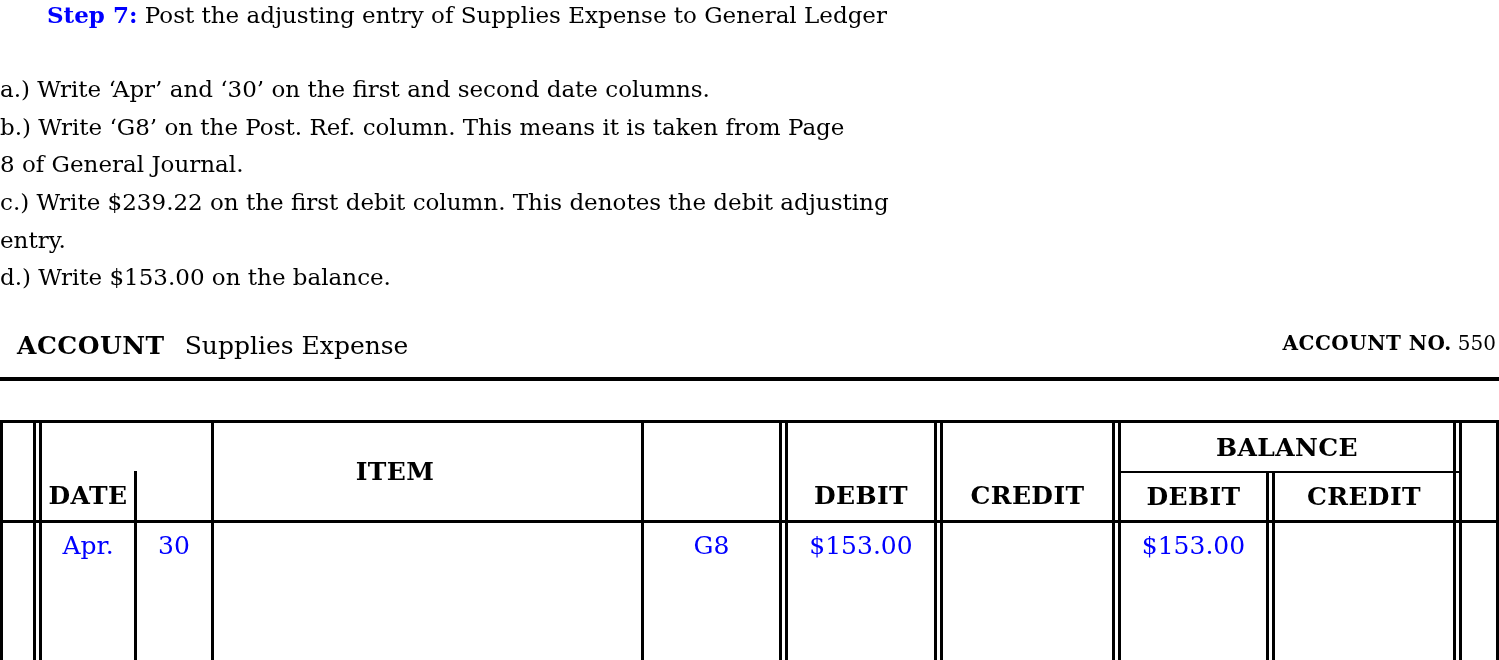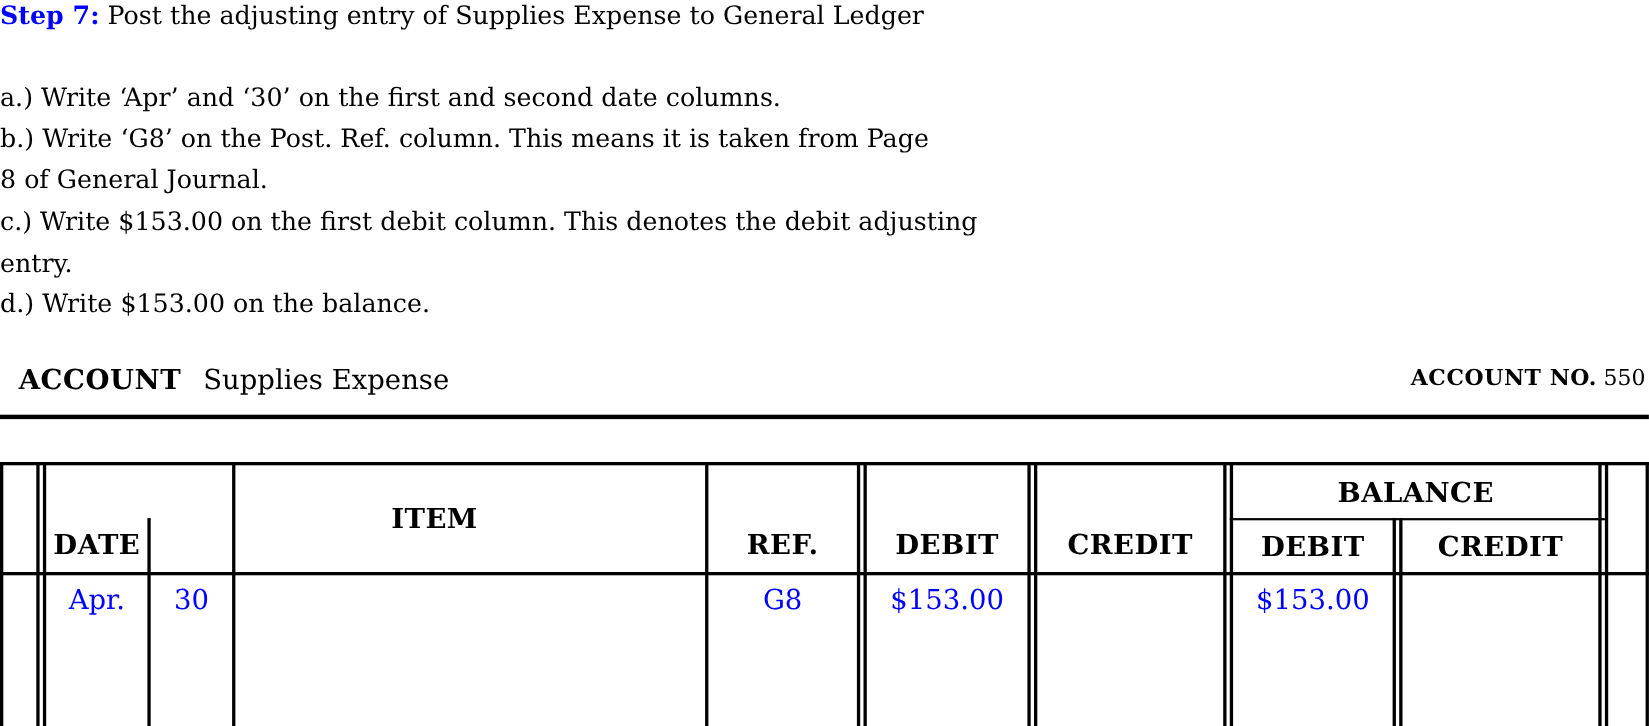--- a/index.html
+++ b/index.html
@@ -24,20 +24,21 @@
   }
   .step-line {
     position: absolute;
     left: 0px;
     top: -4px;
     white-space: nowrap;
   }
   .step-label {
     color: #0000ff;
     font-weight: bold;
+    margin-left: 47px;
   }
   .step-text { color: #000000; }
 
   .para {
     position: absolute;
     left: 0px;
     white-space: nowrap;
   }
   .l-a { top: 71px; }
   .l-b1 { top: 109px; }
@@ -130,21 +131,21 @@
 <div class="instructions">
 
   <div class="step-line">
     <span class="step-label">Step 7:</span>
     <span class="step-text">Post the adjusting entry of Supplies Expense to General Ledger</span>
   </div>
 
   <div class="para l-a">a.)  Write ‘Apr’ and ‘30’ on the first and second date columns.</div>
   <div class="para l-b1">b.)  Write ‘G8’ on the Post. Ref. column.  This means it is taken from Page</div>
   <div class="para l-b2">8 of General Journal.</div>
-  <div class="para l-c1">c.)  Write $153.00 on the first debit column.  This denotes the debit adjusting</div>
+  <div class="para l-c1">c.)  Write $239.22 on the first debit column.  This denotes the debit adjusting</div>
   <div class="para l-c2">entry.</div>
   <div class="para l-d">d.)  Write $153.00 on the balance.</div>
 </div>
 
 <div class="account-row">
   <div class="account-left">
     <span class="bold">ACCOUNT</span><span class="name">Supplies Expense</span>
   </div>
   <div class="account-right">
     <span class="bold">ACCOUNT NO.</span><span class="num">550</span>
@@ -184,21 +185,20 @@
 
   <div class="vline" style="left:1453px;"></div>
   <div class="vline" style="left:1459px;"></div>
 
   <div class="vline" style="left:1496px;"></div>
 
   <div class="cell" style="left:42px;  top:51px; width:92px;  height:49px;">DATE</div>
 
   <div class="cell" style="left:214px; top:3px;  width:362px; height:97px;">ITEM</div>
 
-  <div class="cell" style="left:644px; top:51px; width:135px; height:49px;">REF.</div>
 
   <div class="cell" style="left:788px; top:51px; width:146px; height:49px;">DEBIT</div>
 
   <div class="cell" style="left:943px; top:51px; width:169px; height:49px;">CREDIT</div>
 
   <div class="cell" style="left:1121px; top:3px; width:332px; height:48px;border-radius:12px;">BALANCE</div>
 
   <div class="cell" style="left:1121px; top:53px; width:145px; height:47px;">DEBIT</div>
 
   <div class="cell" style="left:1275px; top:53px; width:178px; height:47px;">CREDIT</div>

